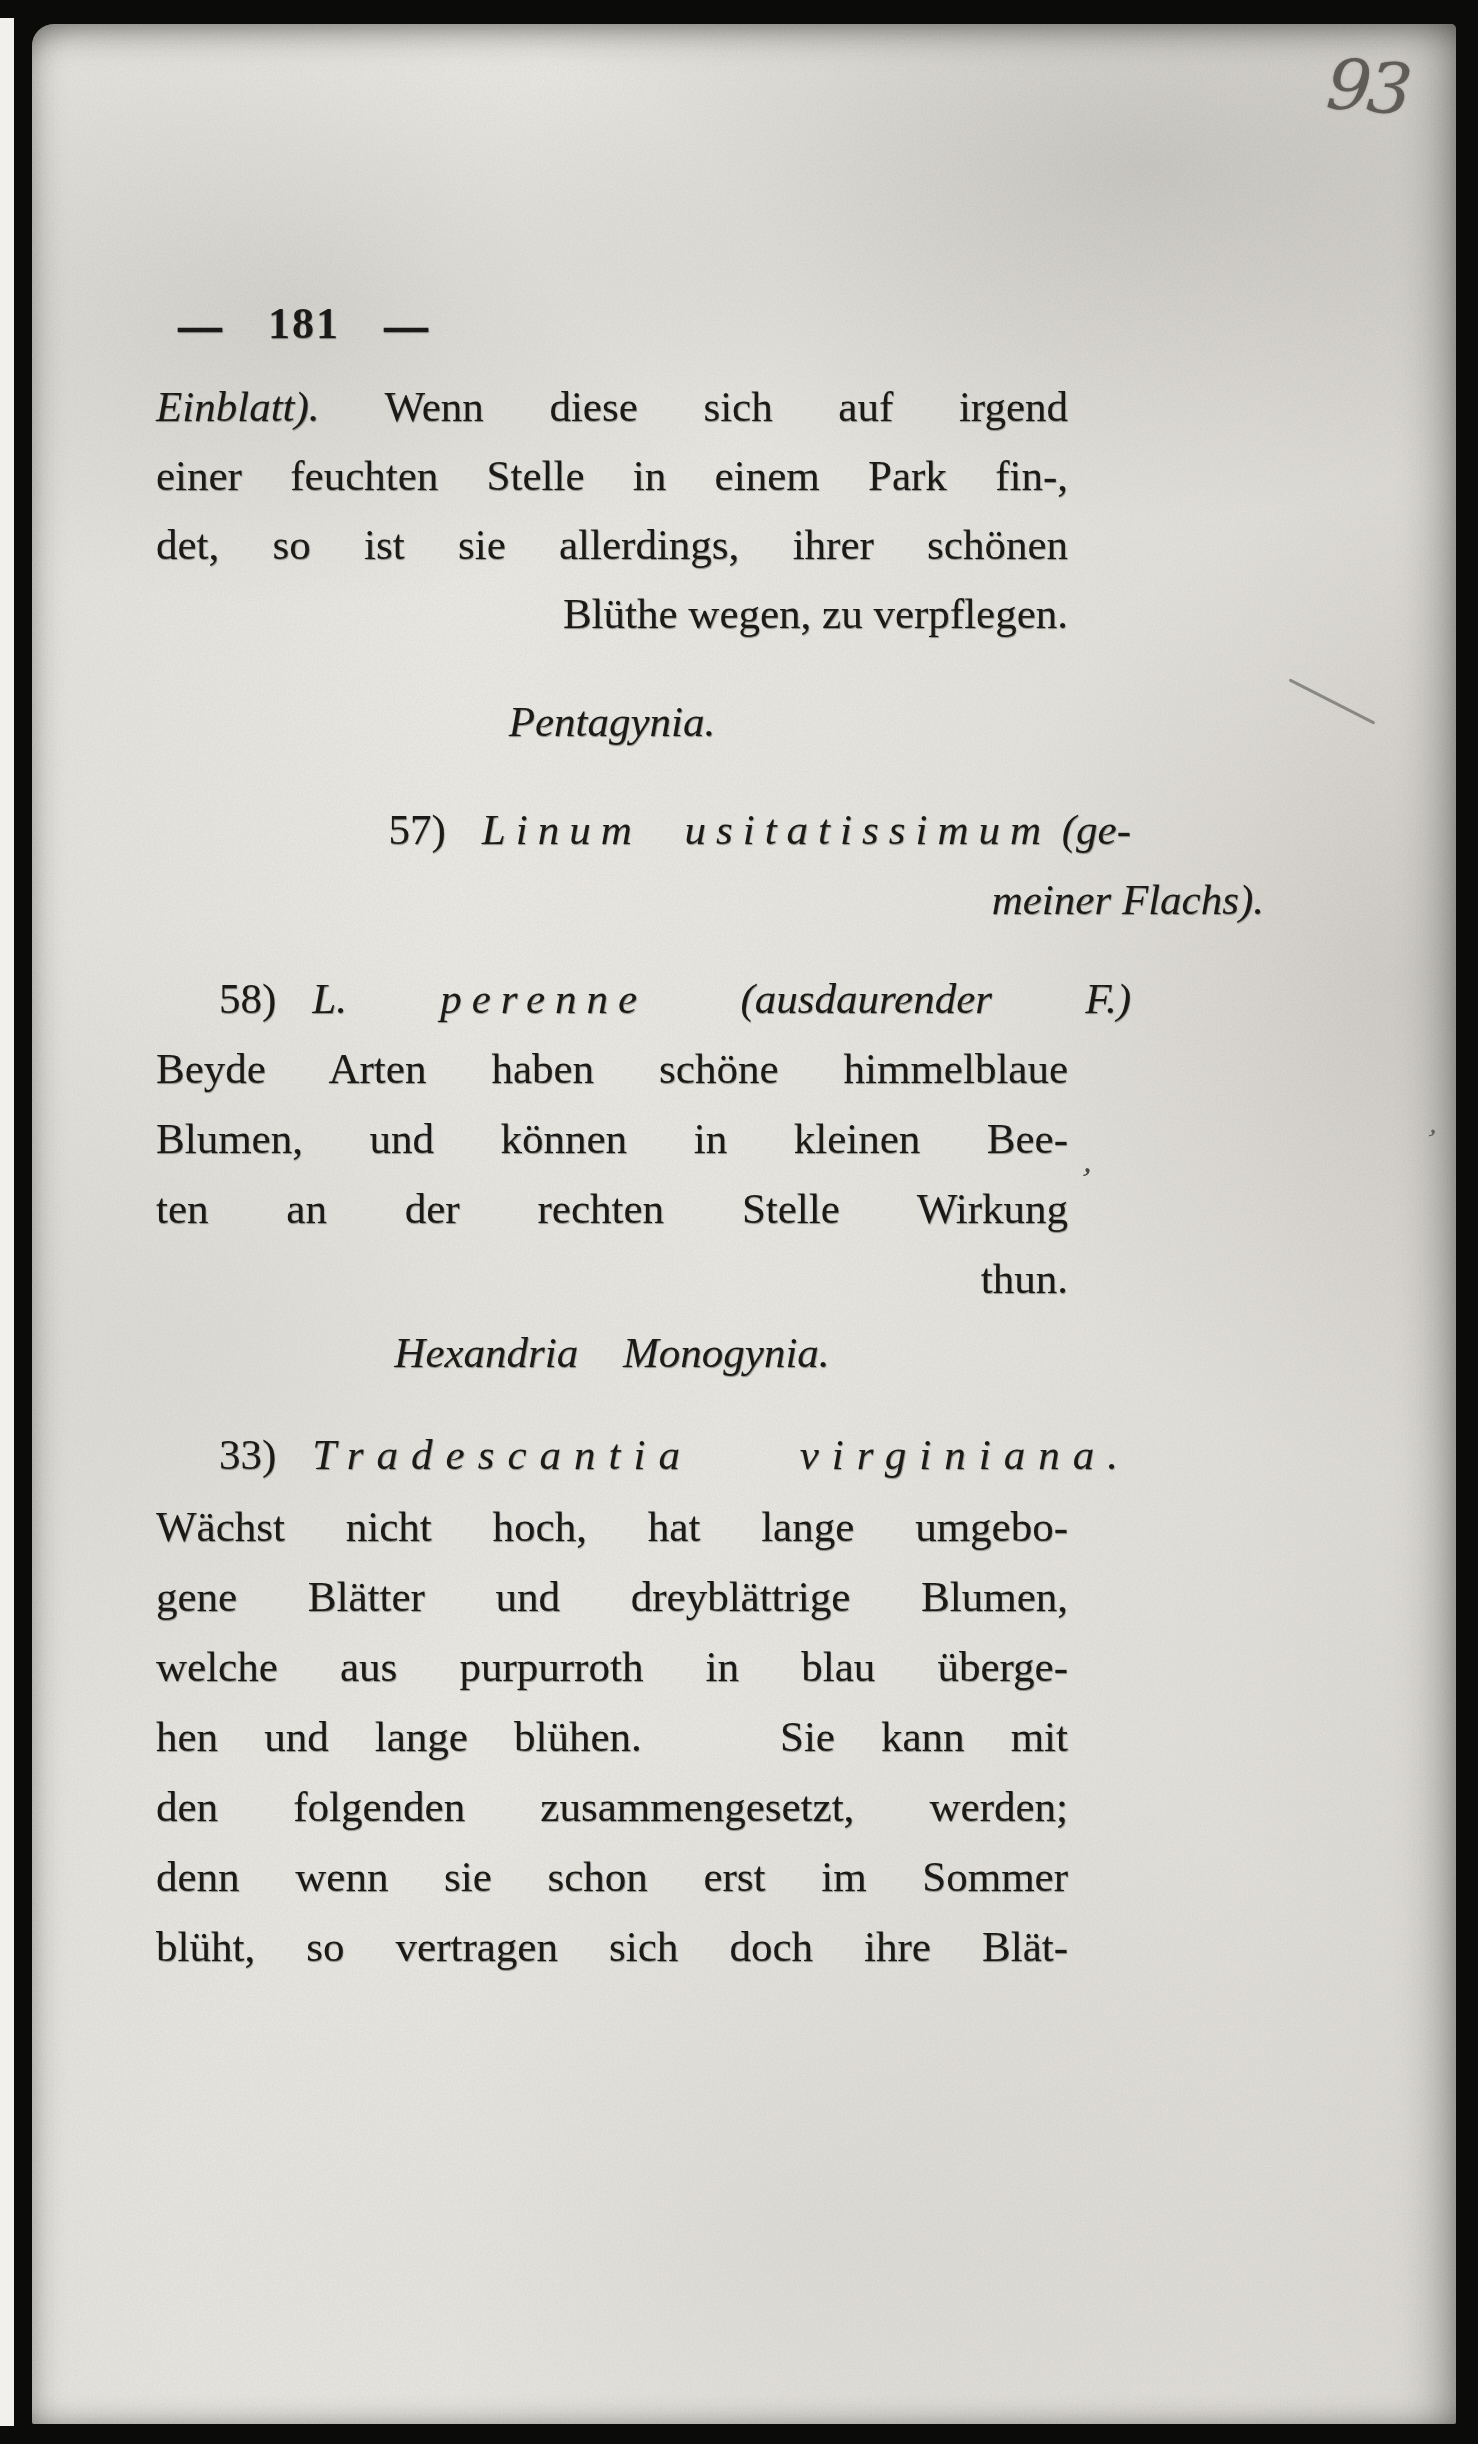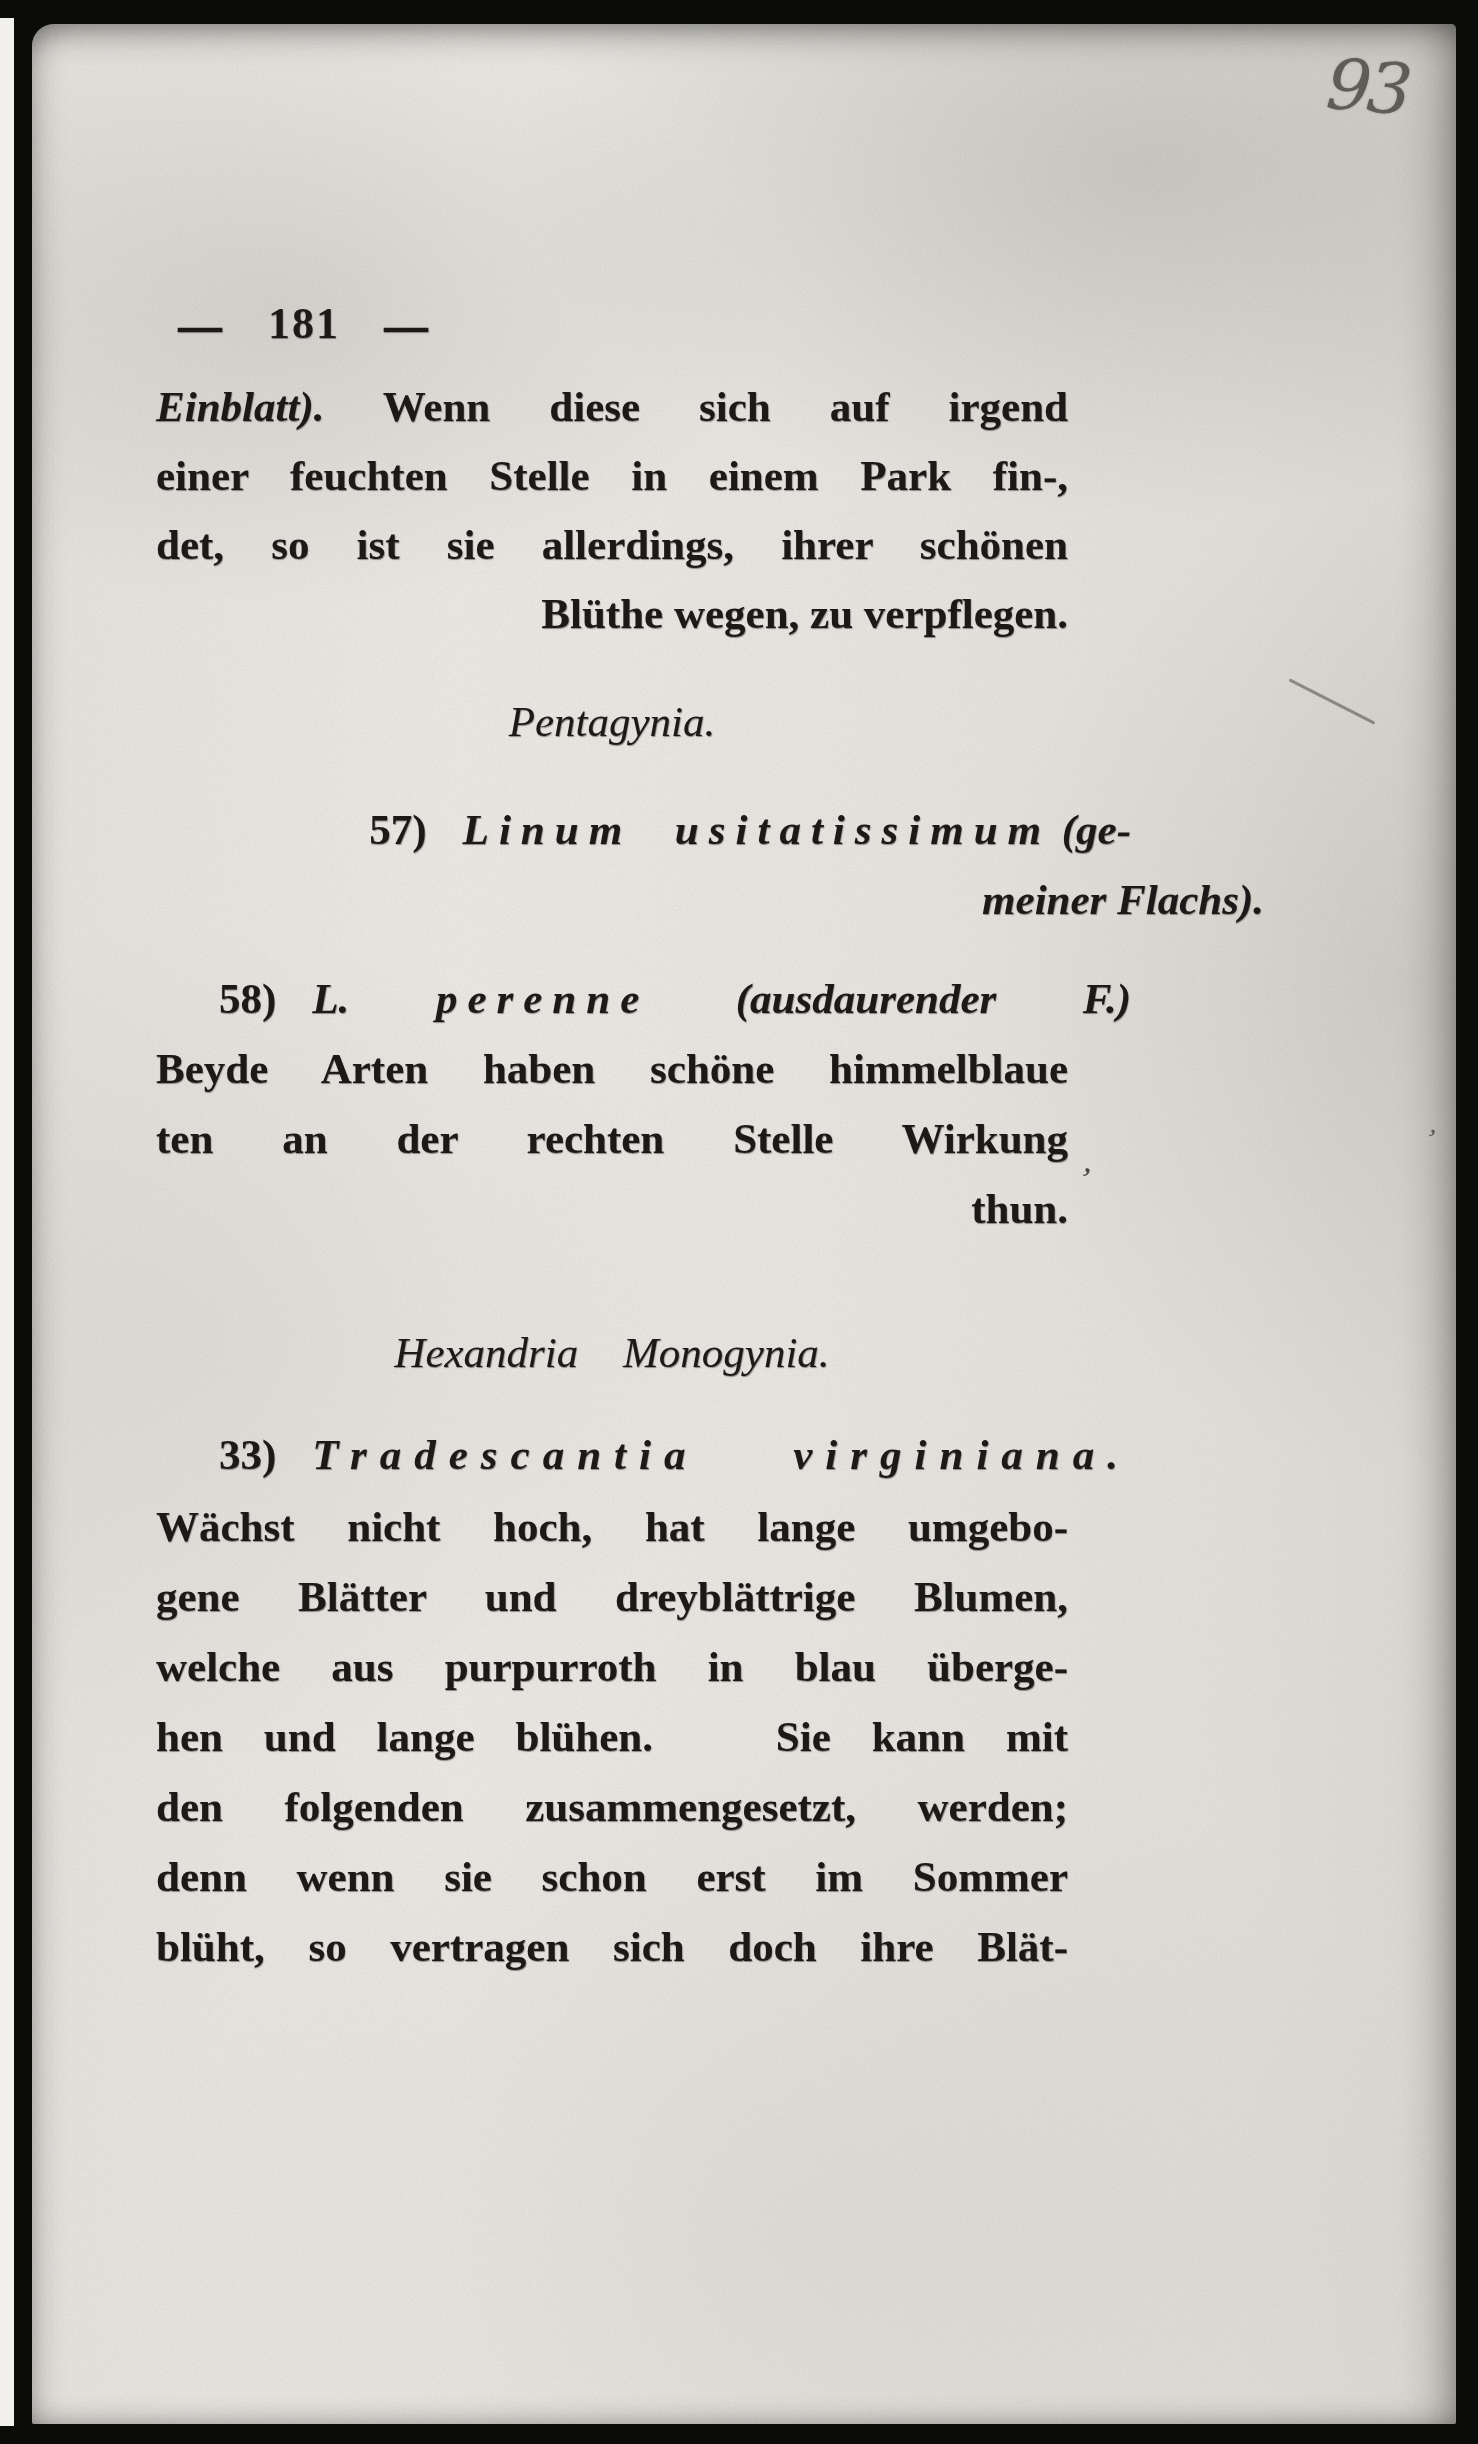--- a/index.html
+++ b/index.html
@@ -29,21 +29,21 @@
   }
   .grain{position:absolute;left:0;top:0;width:100%;height:100%;pointer-events:none;
          mix-blend-mode:multiply;opacity:0.16;}
   .ink{color:#1b1a18;text-shadow:0.6px 0.6px 1px rgba(25,24,22,0.45);}
   .abs{position:absolute;}
   
   .pagehead{left:102px;top:274px;width:912px;
             font-size:44px;font-weight:600;letter-spacing:2px;}
   .pagehead .dash{display:inline-block;margin:0 44px;transform:scaleY(1.4);font-weight:700;}
   
-  .tblock{left:124px;width:912px;font-size:43px;line-height:69px;font-weight:bold;}
+  .tblock{left:124px;width:912px;font-size:43px;line-height:69px;}
   .tblock70{line-height:70px;}
   .line{width:100%;text-align:right;}
   .jfull{text-align:justify;text-align-last:justify;}
   .it{font-style:italic;}
   .num{margin-right:36px;}
   .sp{font-style:italic;letter-spacing:10px;word-spacing:22px;}
   .spw{font-style:italic;letter-spacing:13px;word-spacing:26px;}
   .heading{left:124px;width:912px;text-align:center;font-style:italic;
            font-size:43px;word-spacing:34px;}
   
@@ -88,20 +88,21 @@
     <div class="abs heading ink" style="top:673px;font-style:italic;">Pentagynia.</div>
 
     <div class="abs tblock tblock70 ink" style="top:771px;">
         <div class="line" style="padding-left: 63px;"><span class="num">57)</span><span class="sp">Linum usitatissimum</span><span class="it"> (ge-</span></div>
         <div class="line" style="padding-left: 196px;"><span class="it">meiner Flachs).</span></div>
       </div>
 
     <div class="abs tblock tblock70 ink" style="top:940px;">
         <div class="line jfull" style="padding-left: 63px;"><span class="num">58)</span><span class="it">L. </span><span class="sp">perenne</span><span class="it"> (ausdaurender F.)</span></div>
         <div class="line jfull"><span>Beyde Arten haben schöne himmelblaue</span></div>
+        <div class="line jfull"><span>Blumen, und können in kleinen Bee-</span></div>
         <div class="line jfull"><span>ten an der rechten Stelle Wirkung</span></div>
         <div class="line"><span>thun.</span></div>
       </div>
 
     <div class="abs heading ink" style="top:1304px;">Hexandria Monogynia.</div>
 
     <div class="abs tblock tblock70 ink" style="top:1396px;">
         <div class="line jfull" style="padding-left: 63px;"><span class="num">33)</span><span class="spw">Tradescantia virginiana.</span></div>
       </div>
 

